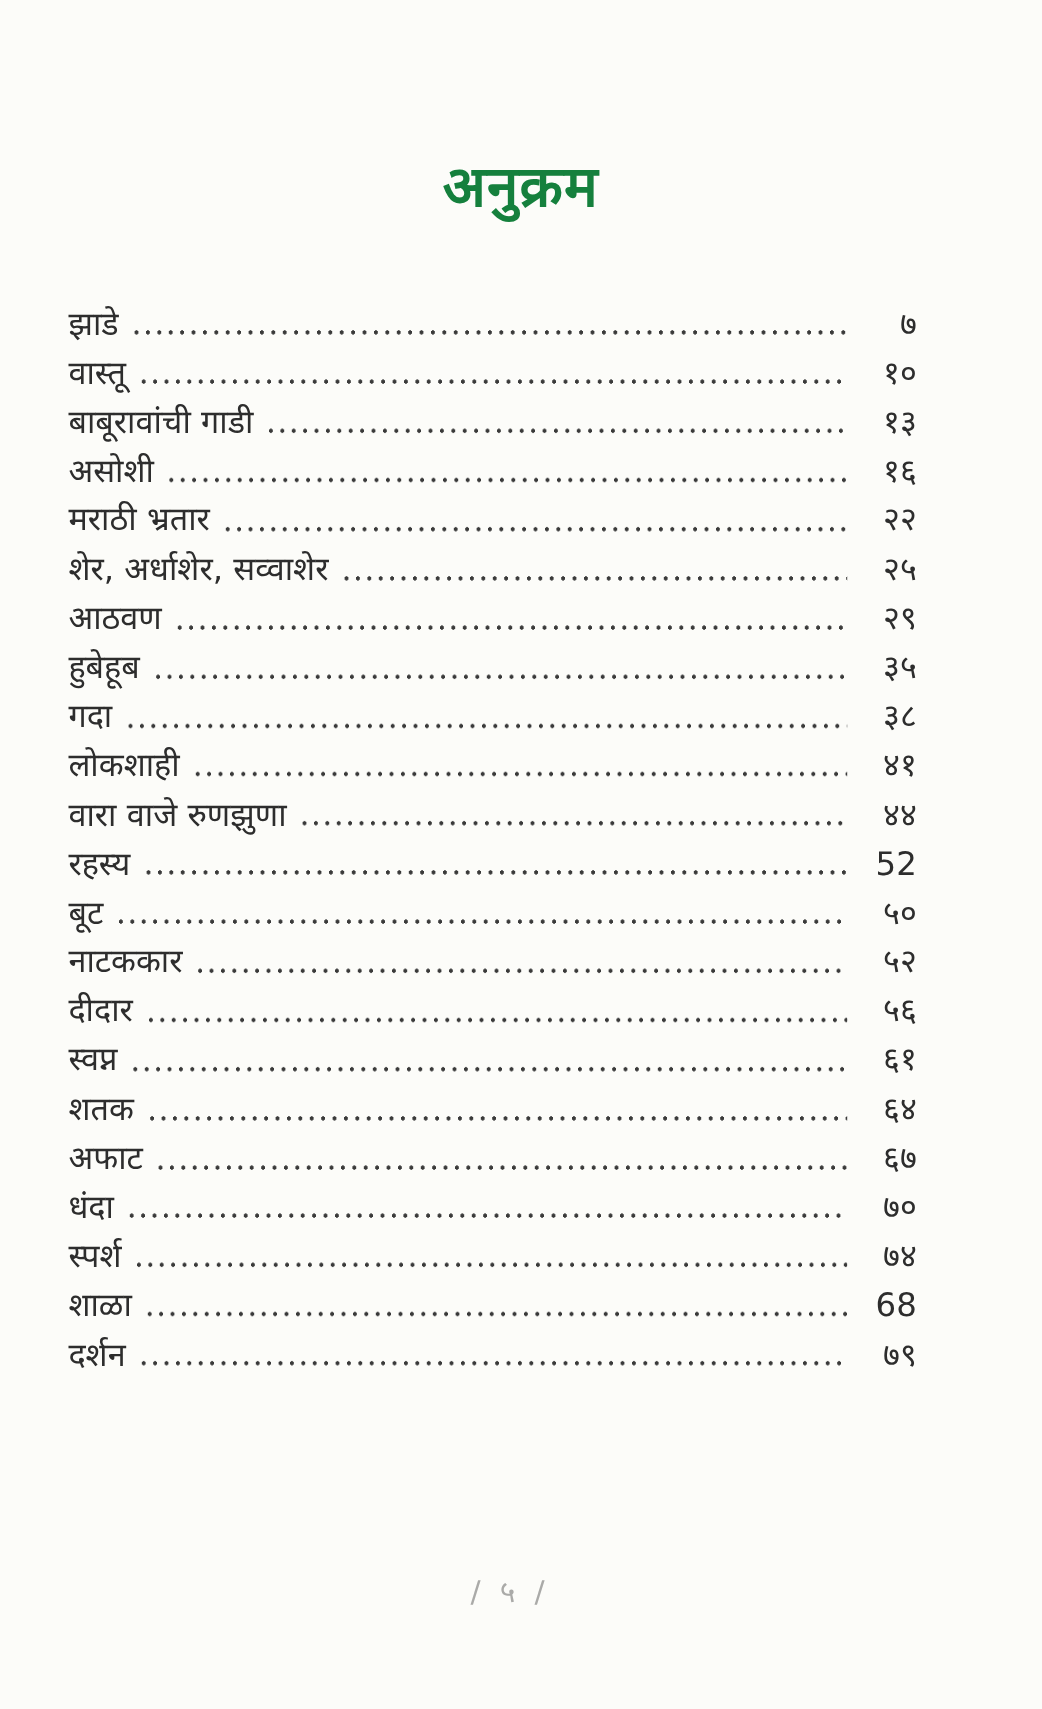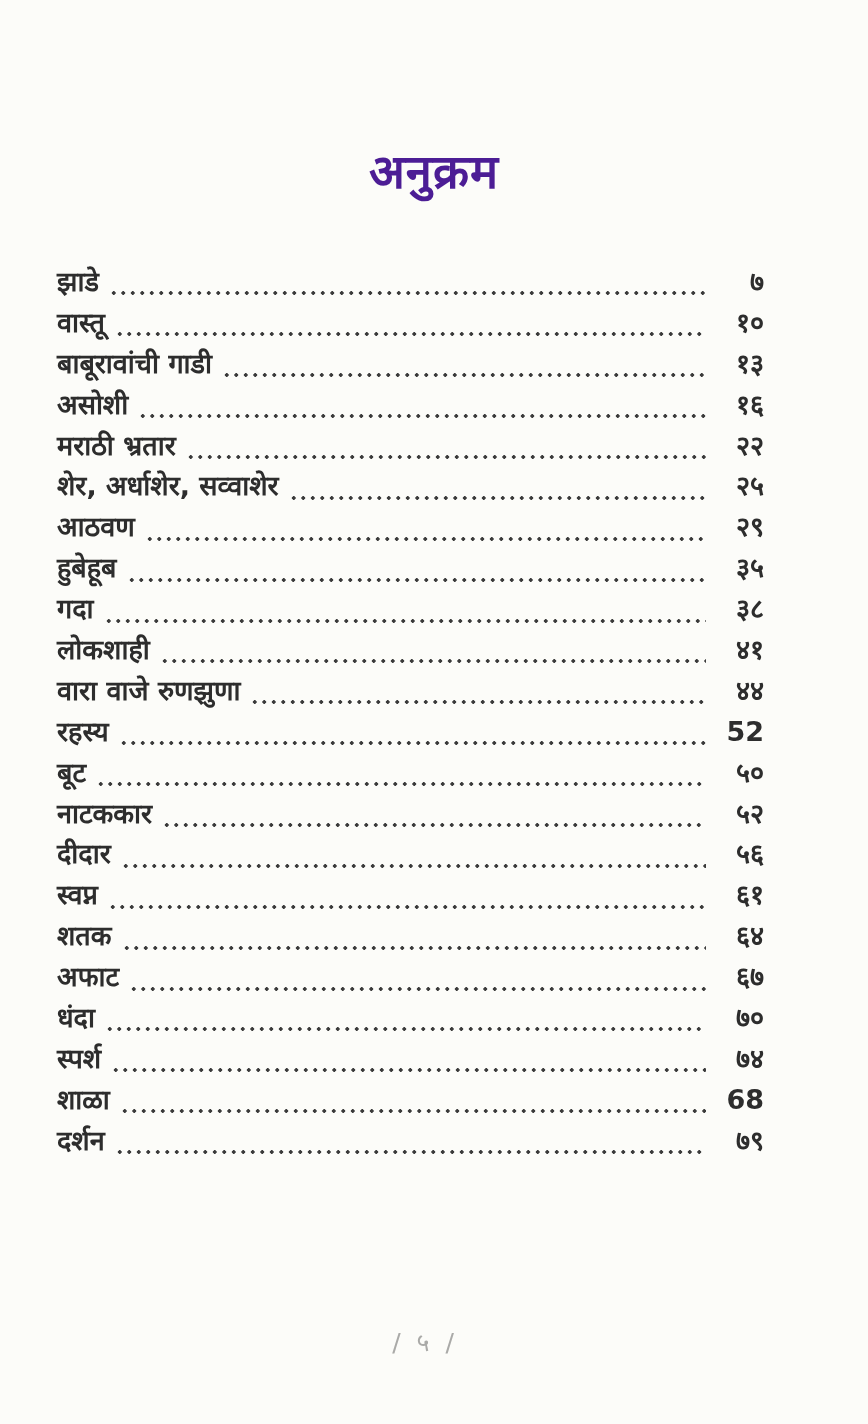--- a/index.html
+++ b/index.html
@@ -14,38 +14,38 @@
     color: #2d2d2d;
     overflow: hidden;
   }
   .page {
     position: relative;
     width: 868px;
     height: 1424px;
     box-sizing: border-box;
   }
   .title {
-    margin: 16px;
+    margin: 0;
     padding-top: 122px;
     text-align: center;
     font-size: 47px;
     font-weight: bold;
     letter-spacing: 1px;
-    color: #4c1d95;
+    color: #15803d;
   }
   .toc {
     margin-top: 62px;
     padding: 0 104px 0 57px;
   }
   .toc-row {
     display: flex;
+    align-items: flex-end;
     height: 40.9px;
     font-size: 27px;
     line-height: 36px;
-    font-weight: bold;
   }
   .toc-title {
     white-space: nowrap;
   }
   .leader {
     flex: 1;
     align-self: stretch;
     margin: 0 8px 0 10px;
     background-image: radial-gradient(circle, #3a3a3a 1.5px, rgba(0,0,0,0) 1.6px);
     background-size: 9.5px 9.5px;

